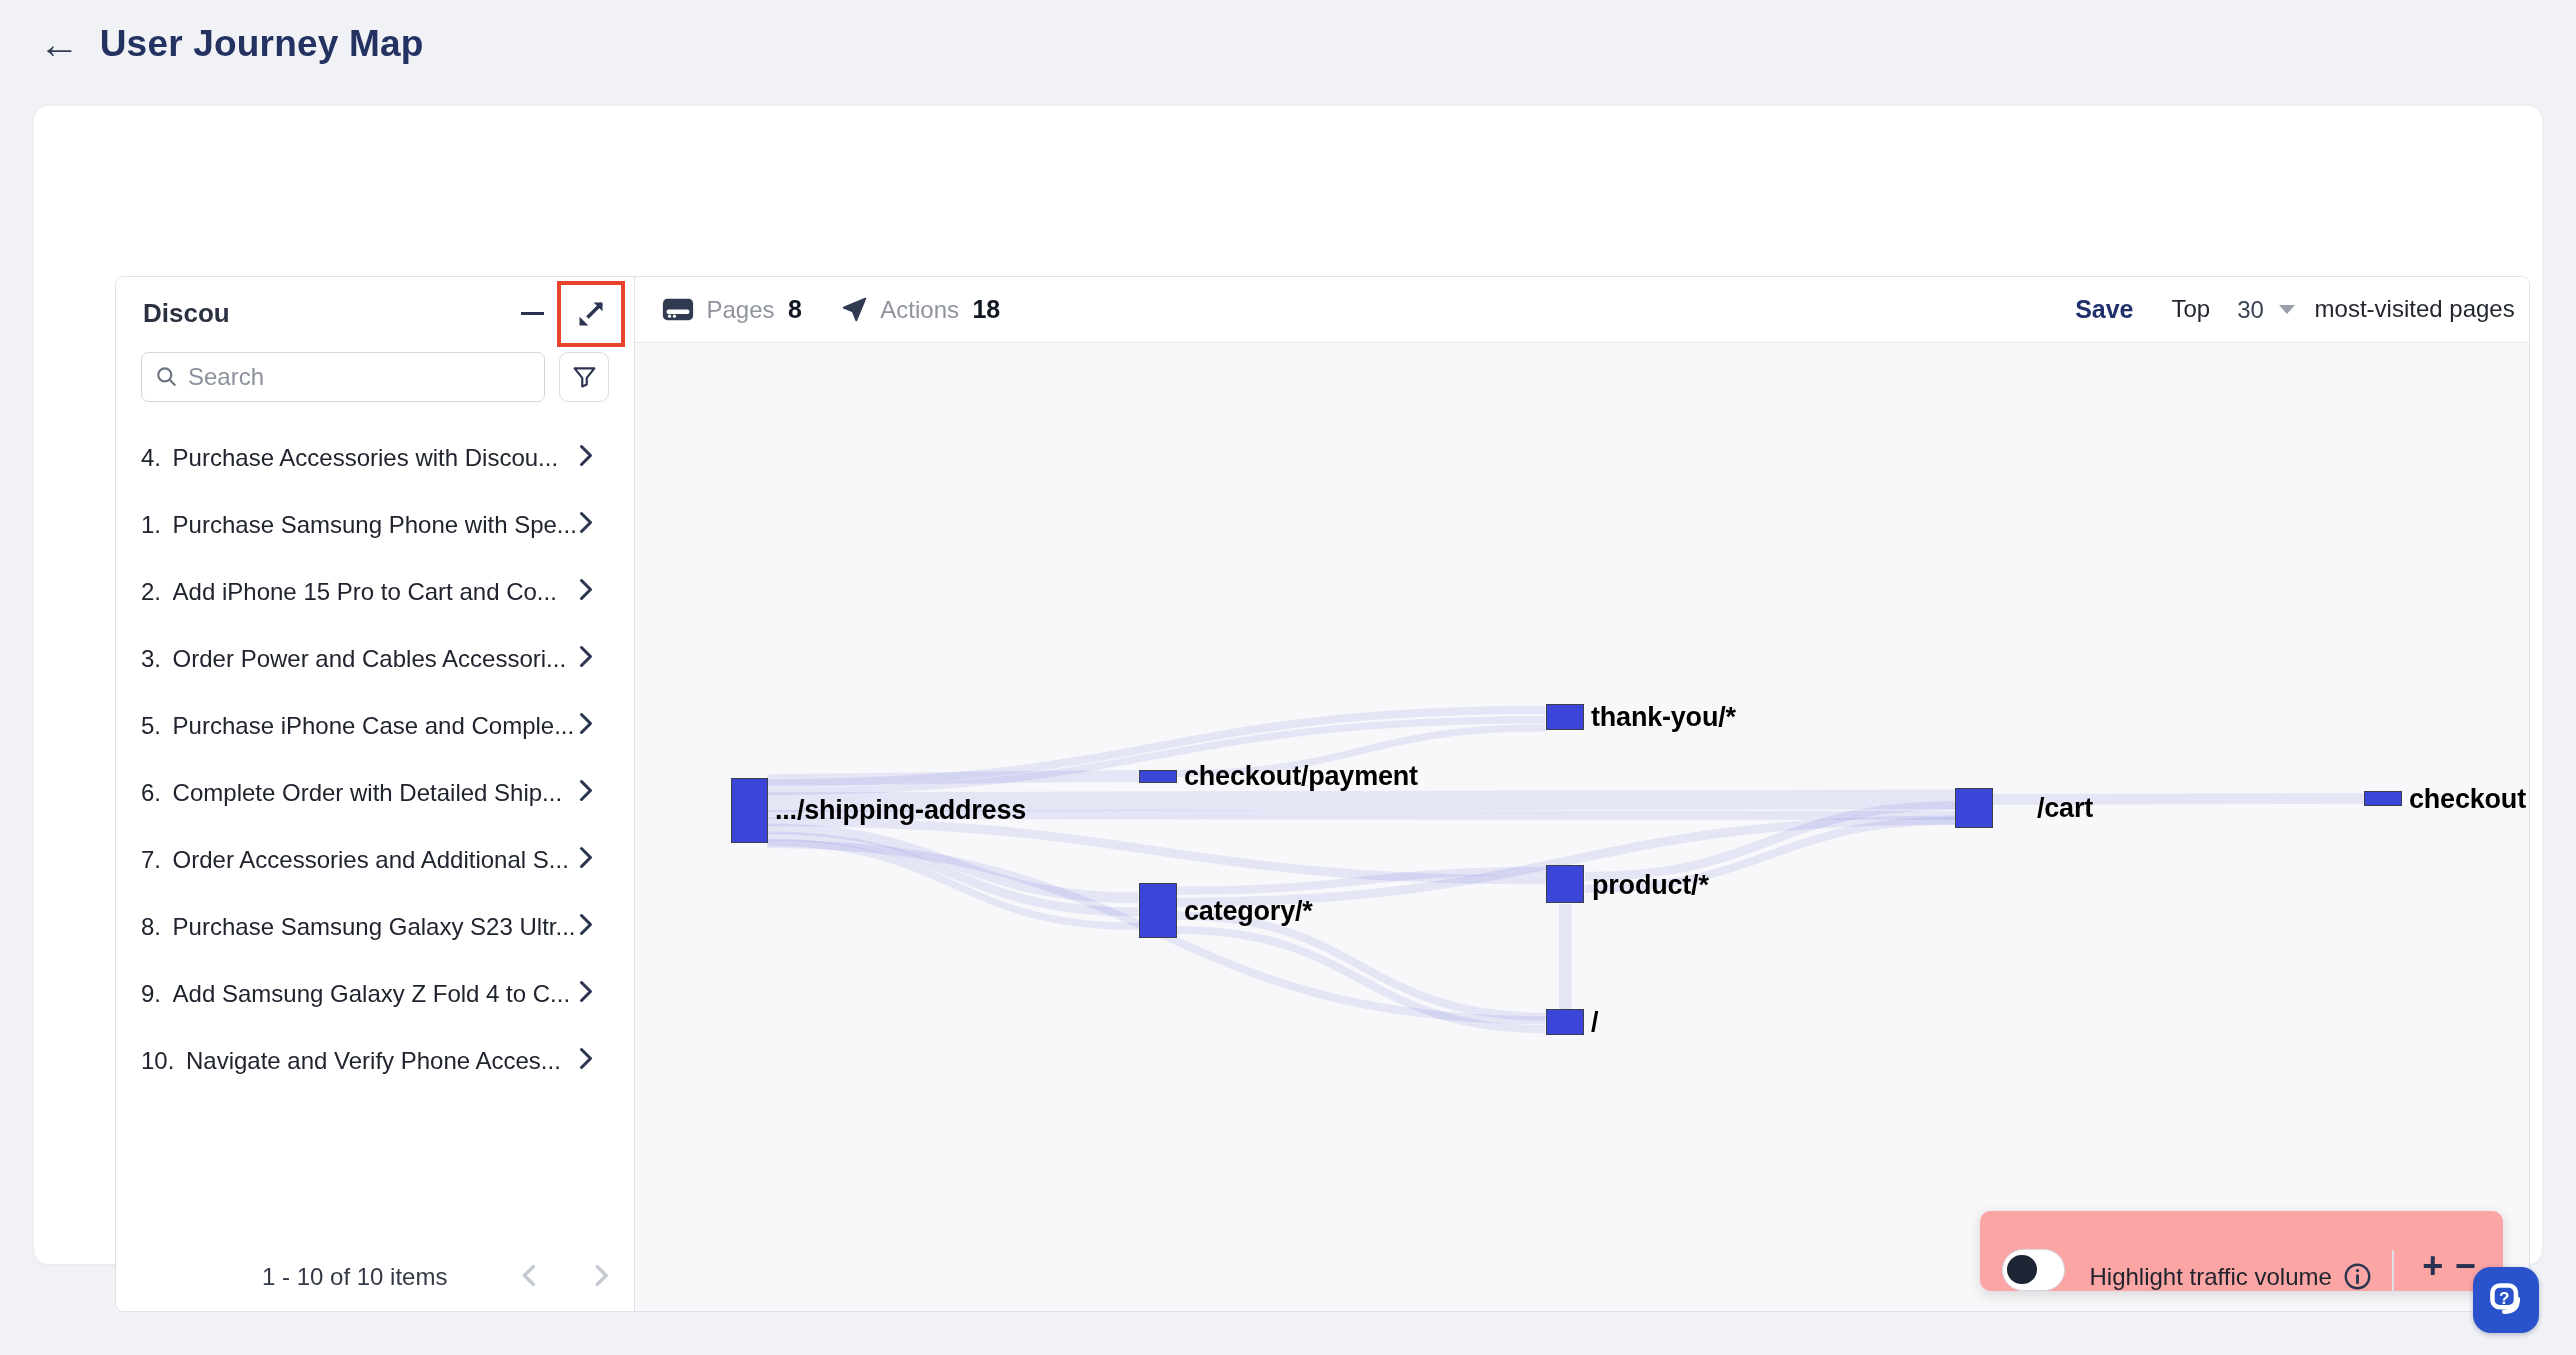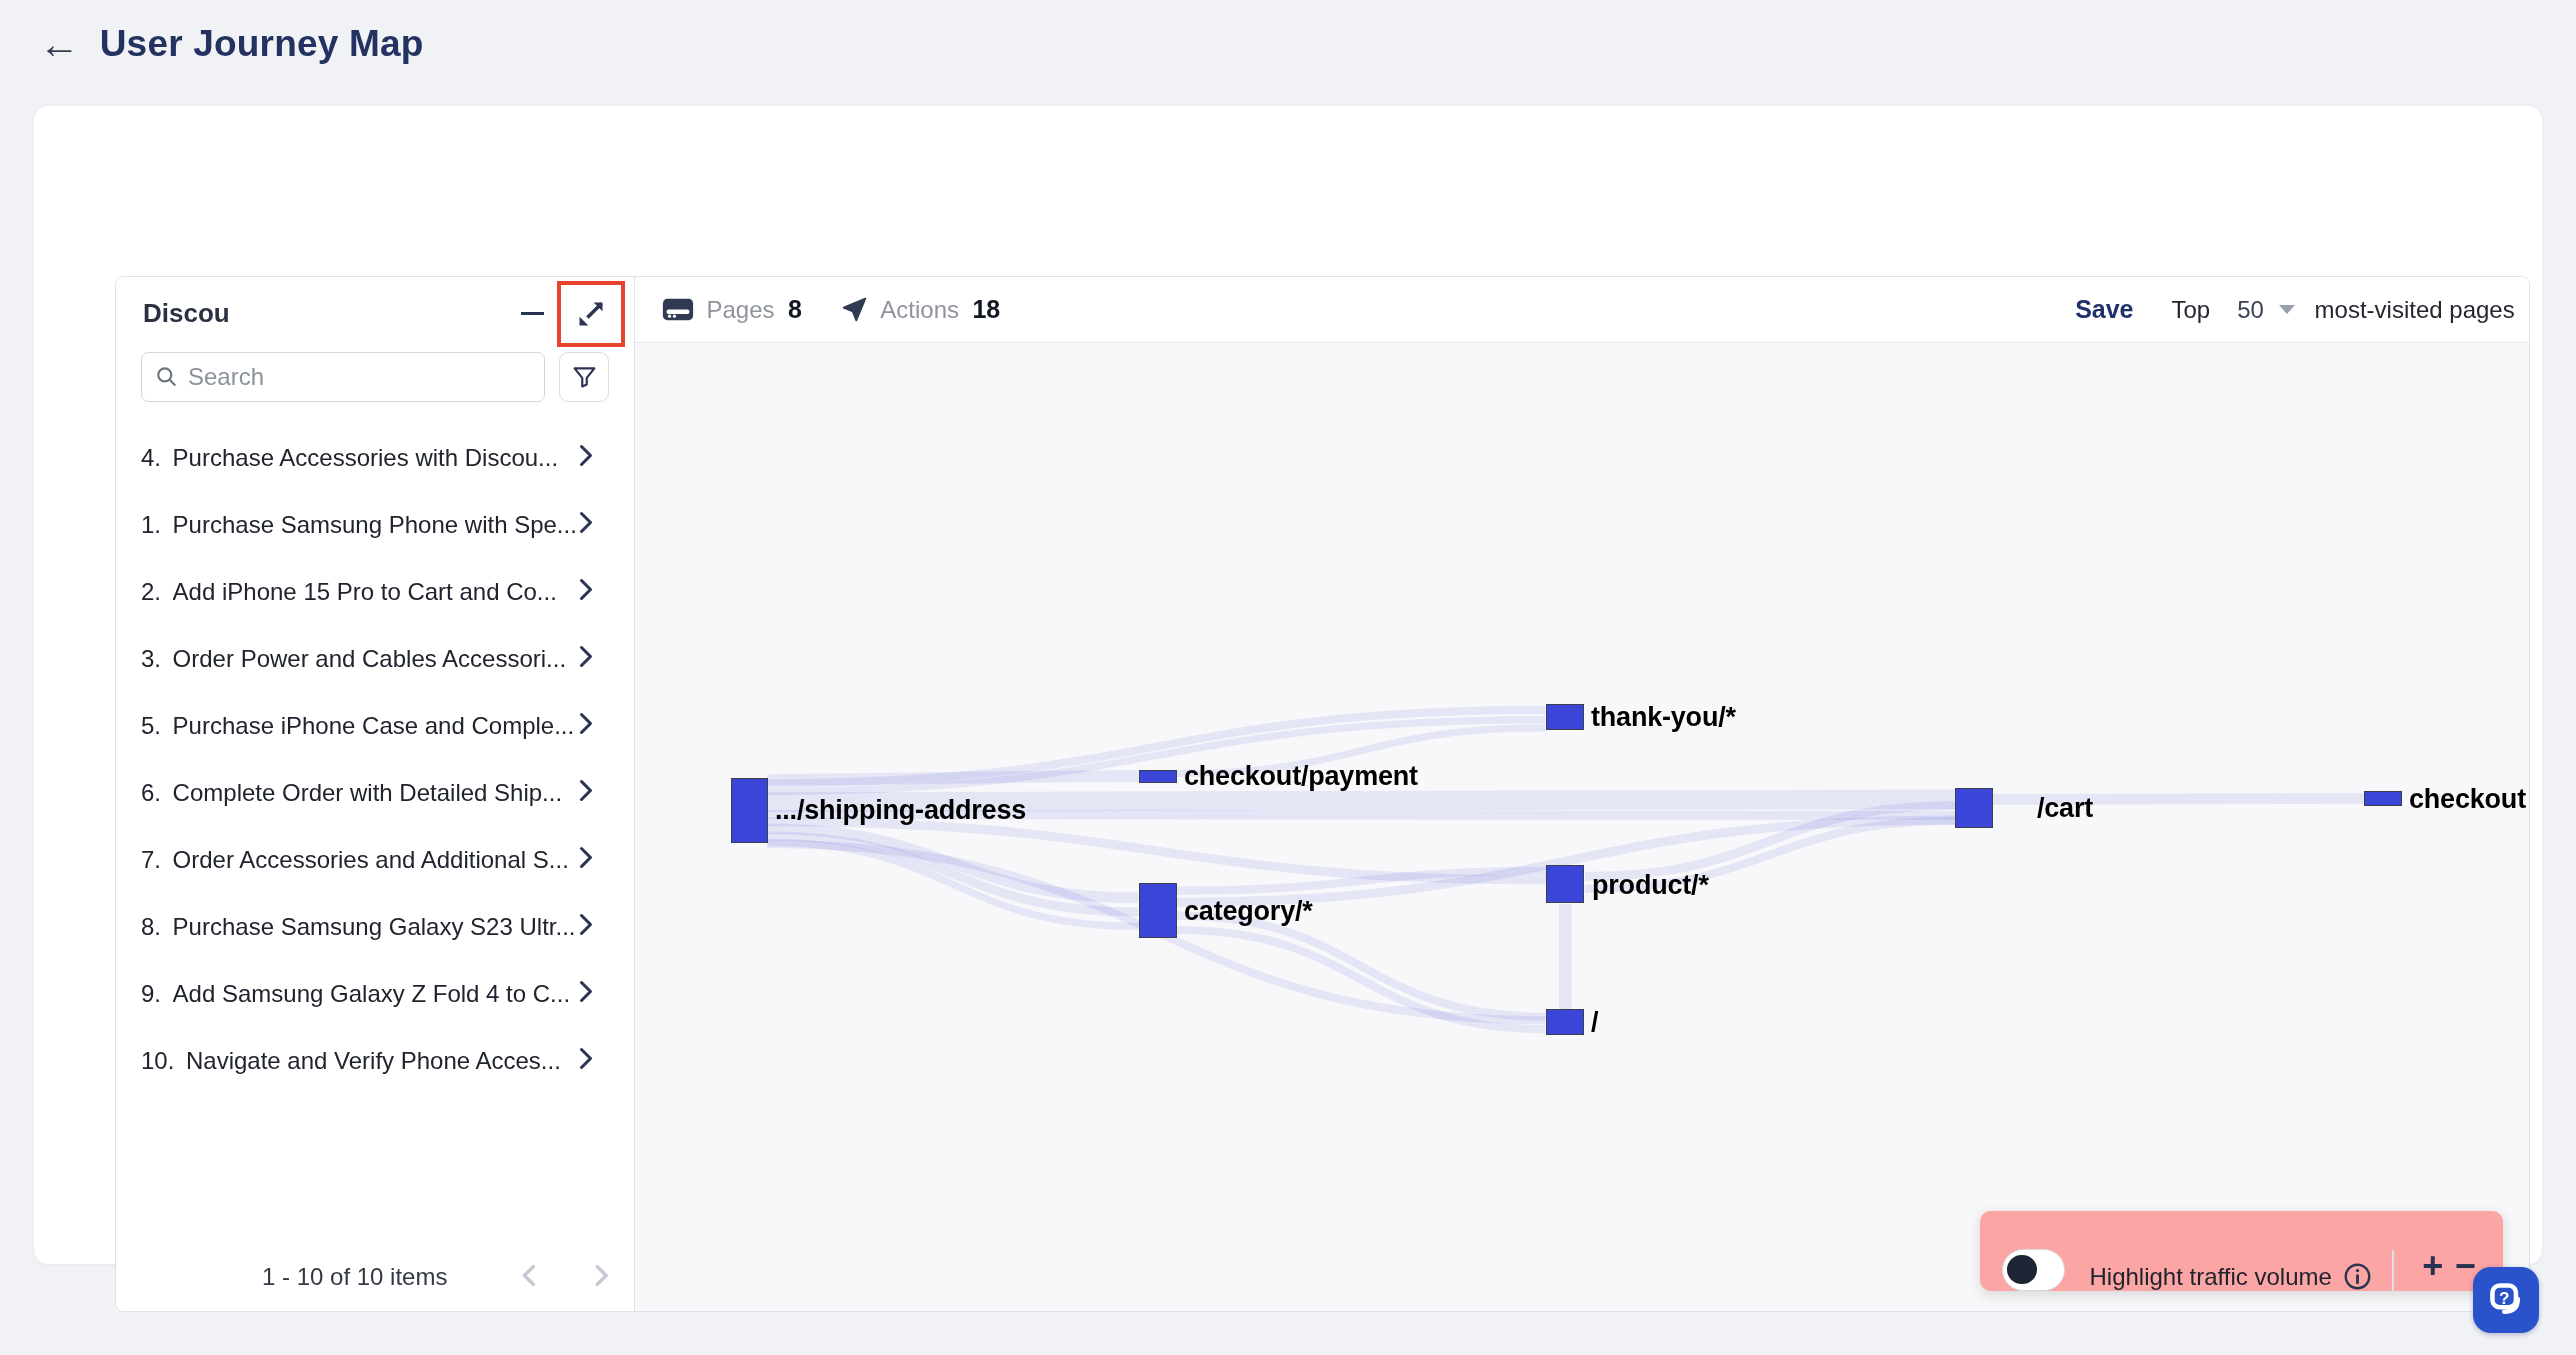--- a/index.html
+++ b/index.html
@@ -62,21 +62,21 @@
   .pg-next { position:absolute; left:463px; top:50%; transform:translateY(-50%); cursor:default; }
 
   
   .chart-panel { position:absolute; left:519px; top:0; right:0; bottom:0; background:#fff; }
   .chart-toolbar { height:66px; display:flex; align-items:center; padding:0 14.3px 0 27px;
     border-bottom:1.8px solid #e7e8ec; background:#fff; }
   .tb-label { font-size:24px; color:#8e939d; margin-left:12.5px; }
   .tb-value { font-size:25px; color:#111722; font-weight:600; margin-left:13.4px; }
   .tb-group { display:flex; align-items:center; }
   .tb-group + .tb-group { margin-left:39px; }
-  .tb-right { margin-left:auto; display:flex; align-items:center; }
+  .tb-right { margin-left:auto; display:flex; }
   .save-link { font-size:25px; font-weight:700; color:#20306b; cursor:pointer; }
   .top-label { font-size:24px; color:#23272f; margin-left:38px; }
   .top-select { display:flex; align-items:center; margin-left:27px; cursor:pointer; }
   .top-value { font-size:24px; color:#3a4356; }
   .select-caret { width:0; height:0; border-left:8px solid transparent; border-right:8px solid transparent;
     border-top:9.8px solid #9aa0ab; margin-left:15px; }
   .top-suffix { font-size:24px; color:#23272f; margin-left:19.7px; }
 
   .canvas { position:absolute; left:0; top:66px; right:0; bottom:0; background:#f8f8fa; overflow:hidden; }
   .canvas svg.links { position:absolute; left:0; top:0; pointer-events:none; }
@@ -249,21 +249,21 @@
           <svg width="27" height="27" viewBox="0 0 30 30">
             <path d="M27 3 L3 13 L13 17 L17 27 Z" fill="#303b52" stroke="#303b52" stroke-width="2" stroke-linejoin="round"></path>
           </svg>
           <span class="tb-label">Actions</span>
           <span class="tb-value">18</span>
         </div>
         <div class="tb-right">
           <span class="save-link">Save</span>
           <span class="top-label">Top</span>
           <span class="top-select">
-            <span class="top-value">50</span>
+            <span class="top-value">30</span>
             <span class="select-caret"></span>
           </span>
           <span class="top-suffix">most-visited pages</span>
         </div>
       </div>
 
       <div class="canvas" id="canvas">
         <svg class="links" id="links-svg" width="1896" height="970" viewBox="0 0 2120 1084">
             <path d="M 148 492 C 583 492, 583 410, 1018 410" fill="none" stroke="rgba(104,112,218,0.14)" stroke-width="9"></path>
             <path d="M 148 501 C 583 501, 583 421, 1018 421" fill="none" stroke="rgba(104,112,218,0.14)" stroke-width="8"></path>

